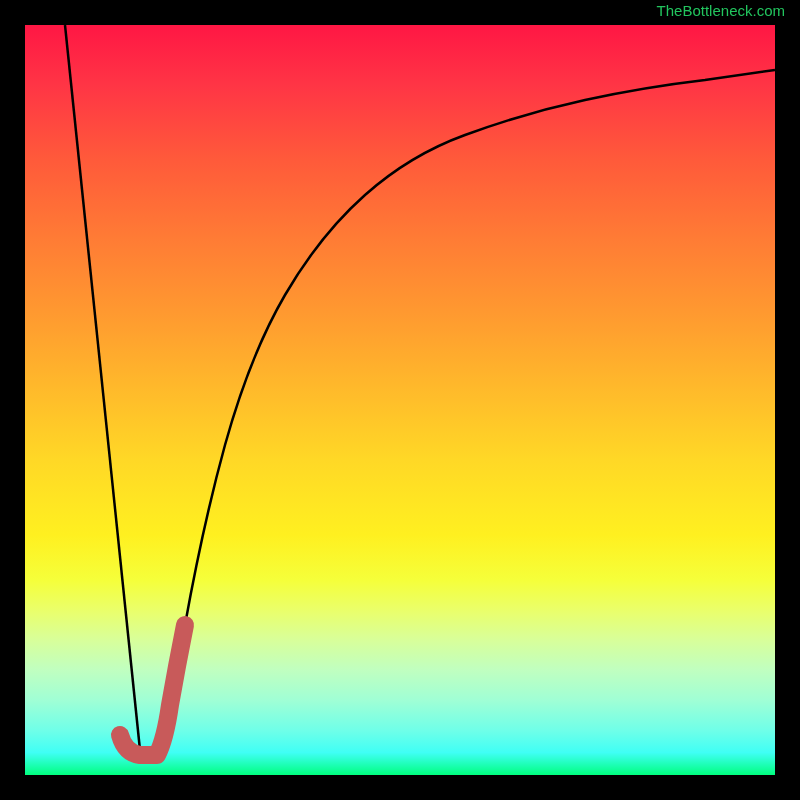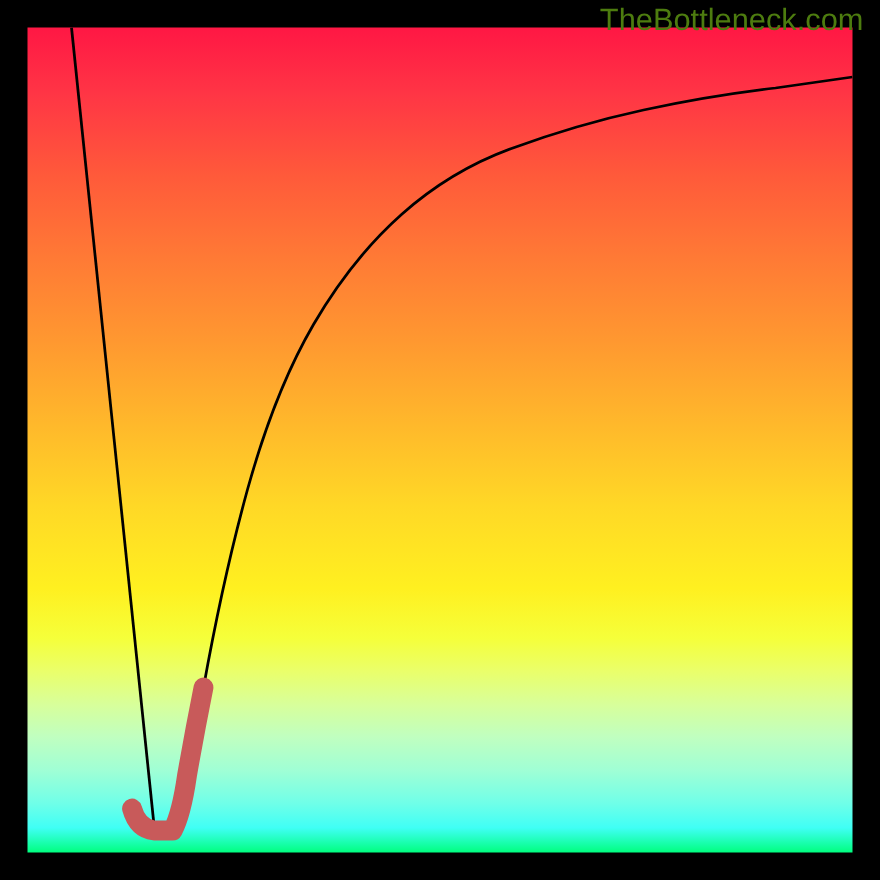--- a/index.html
+++ b/index.html
@@ -11,22 +11,22 @@
       width: 800px;
       height: 800px;
       background: #000;
       position: relative;
       font-family: Arial, sans-serif;
     }
     .watermark {
       position: absolute;
       top: 2px;
       right: 15px;
-      color: #4d7c0f;
-      font-size: 28px;
+      color: #22c55e;
+      font-size: 15px;
       font-weight: normal;
       z-index: 10;
     }
     .plot-area {
       position: absolute;
       top: 25px;
       left: 25px;
       width: 750px;
       height: 750px;
       background: linear-gradient(to bottom,

